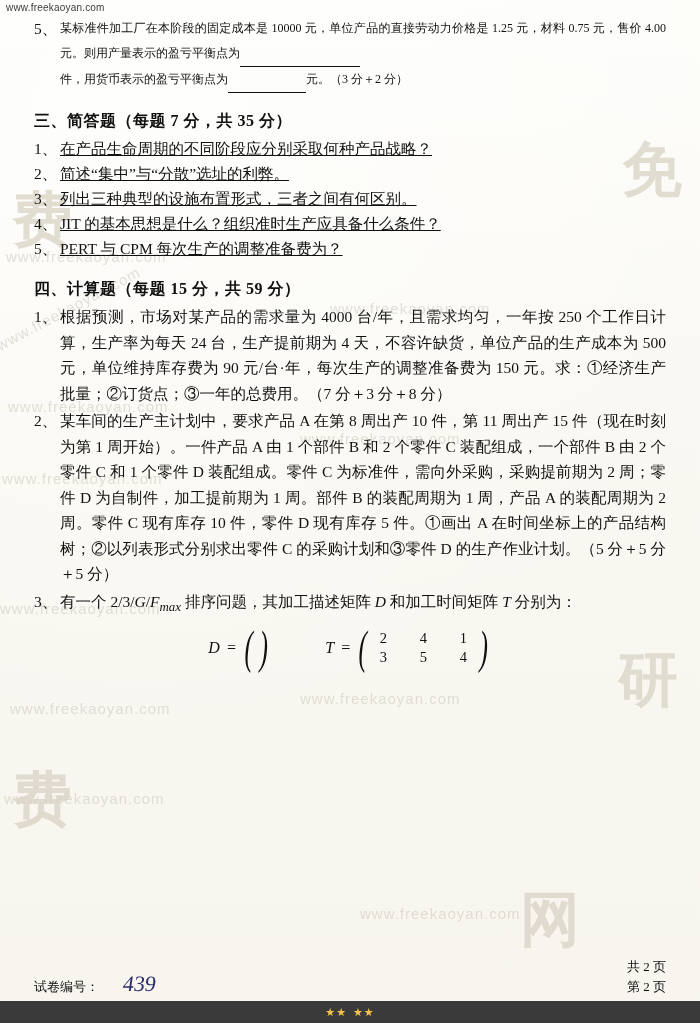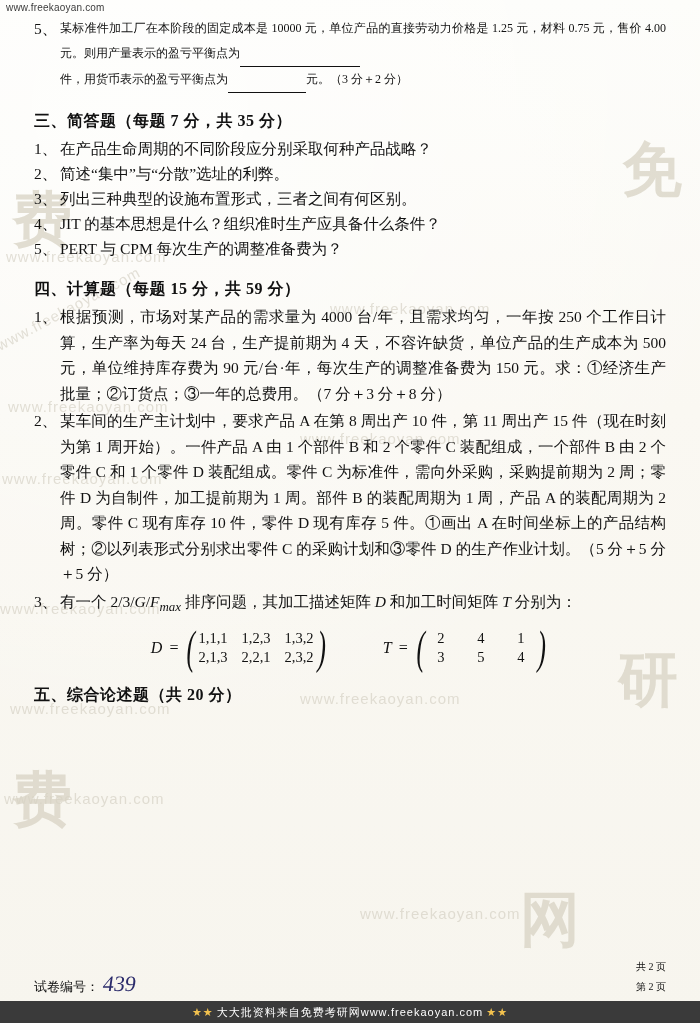--- a/index.html
+++ b/index.html
@@ -38,21 +38,21 @@
   .sec-head{
     font-weight:bold;font-size:16px;margin:18px 0 4px 0;
     letter-spacing:0.5px;
   }
   .ul{display:inline-block;border-bottom:1px solid #111;}
   .u-long{width:120px;}
   .u-mid{width:78px;}
 
   .item{display:flex;font-size:15.5px;line-height:25px;}
   .item .n{width:26px;flex:0 0 26px;}
-  .item .t{flex:1;text-align:justify;}
+  .item .t{flex:1;text-align:justify;text-decoration:underline;}
 
   .calc-item{display:flex;font-size:15.5px;line-height:25.5px;margin-bottom:2px;}
   .calc-item .n{width:26px;flex:0 0 26px;}
   .calc-item .t{flex:1;text-align:justify;}
 
   .matrix-row{
     display:flex;justify-content:center;align-items:center;
     gap:54px;margin:10px 0 8px 0;
   }
   .mat{display:flex;align-items:center;font-size:15px;font-style:italic;}
@@ -64,28 +64,28 @@
   .mat-grid{display:flex;flex-direction:column;font-style:normal;}
   .mat-line{display:flex;gap:14px;font-size:14.5px;line-height:19px;}
   .mat-line span{min-width:26px;text-align:center;}
 
   .footer{
     position:absolute;left:0;right:0;bottom:26px;
     padding:0 34px;box-sizing:border-box;
     display:flex;justify-content:space-between;align-items:flex-end;
     z-index:4;
   }
-  .footer-left{font-size:13px;display:flex;align-items:baseline;gap:0;}
+  .footer-left{font-size:13px;display:flex;align-items:baseline;gap:20px;}
   .pencil{
     font-family:"Liberation Serif",serif;
     font-size:22px;color:#2b2b6b;
     transform:skewX(-8deg);
     margin-left:4px;
   }
-  .footer-right{font-size:10px;line-height:20px;text-align:left;}
+  .footer-right{font-size:13px;line-height:20px;text-align:left;}
 
   
   .wm{
     position:absolute;z-index:1;pointer-events:none;
     color:#c9c4b5;opacity:0.55;
     font-family:"Liberation Sans", sans-serif;
     white-space:nowrap;
   }
   .wm-big{
     font-size:60px;font-weight:bold;color:#d8d3c4;opacity:.75;
@@ -181,32 +181,20 @@
       <div class="t">
         有一个 2/3/<span class="small-i">G</span>/<span class="small-i">F<sub>max</sub></span> 排序问题，其加工描述矩阵 <span class="small-i">D</span> 和加工时间矩阵 <span class="small-i">T</span> 分别为：
       </div>
     </div>
 
     <div class="matrix-row">
       <div class="mat">
         <span class="lbl">D</span>
         <span style="font-size:16px;margin-right:4px;">=</span>
         <span class="paren">(</span>
-        <span class="mat-grid">
-          <span class="mat-line">
-            <span>1,1,1</span>
-            <span>1,2,3</span>
-            <span>1,3,2</span>
-          </span>
-          <span class="mat-line">
-            <span>2,1,3</span>
-            <span>2,2,1</span>
-            <span>2,3,2</span>
-          </span>
-        </span>
         <span class="paren">)</span>
       </div>
 
       <div class="mat">
         <span class="lbl">T</span>
         <span style="font-size:16px;margin-right:4px;">=</span>
         <span class="paren">(</span>
         <span class="mat-grid">
           <span class="mat-line">
             <span>2</span>
@@ -217,33 +205,31 @@
             <span>3</span>
             <span>5</span>
             <span>4</span>
           </span>
         </span>
         <span class="paren">)</span>
       </div>
     </div>
 
 
-    <div class="sec-head">五、综合论述题（共 20 分）</div>
 
   </div>
 </div>
 
 <div class="footer">
   <div class="footer-left">
     <span>试卷编号：</span>
     <span class="pencil">439</span>
   </div>
   <div class="footer-right">
     <div>共  2  页</div>
     <div>第  2  页</div>
   </div>
 </div>
 
 <div class="bottom-strip">
   <span class="strip-stars">★★</span>
-  <span>大大批资料来自免费考研网www.freekaoyan.com</span>
   <span class="strip-stars">★★</span>
 </div>
 
 </body></html>

